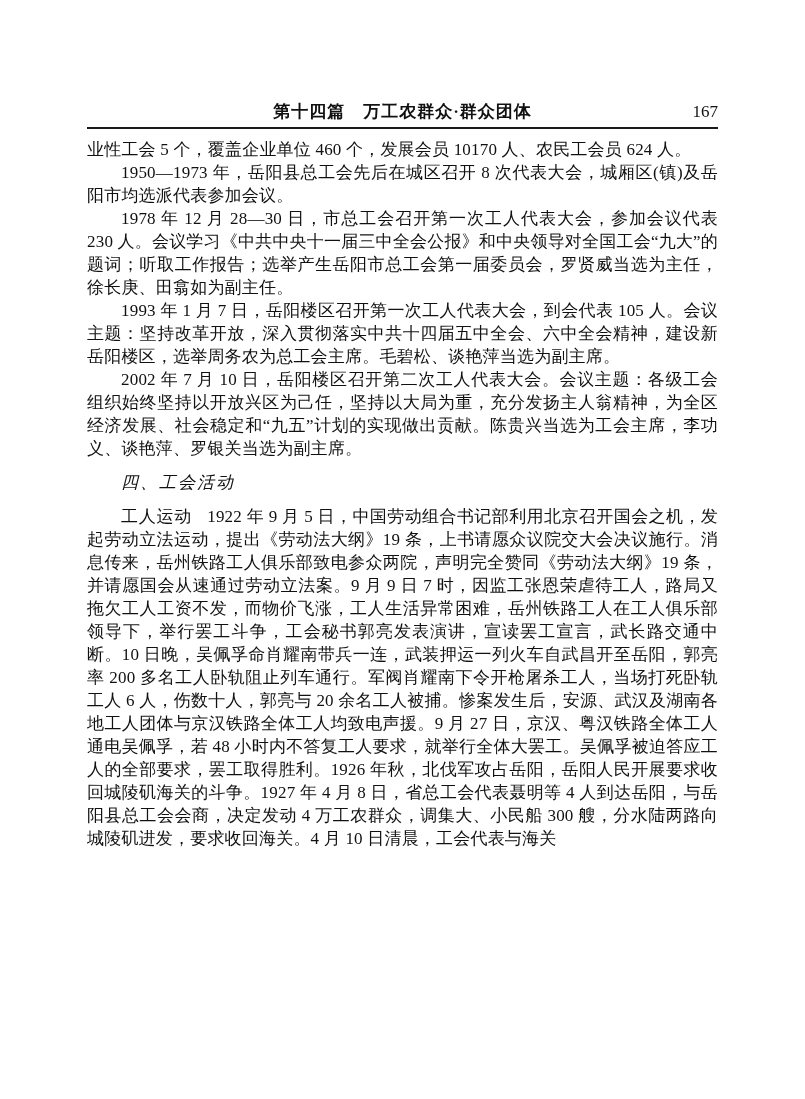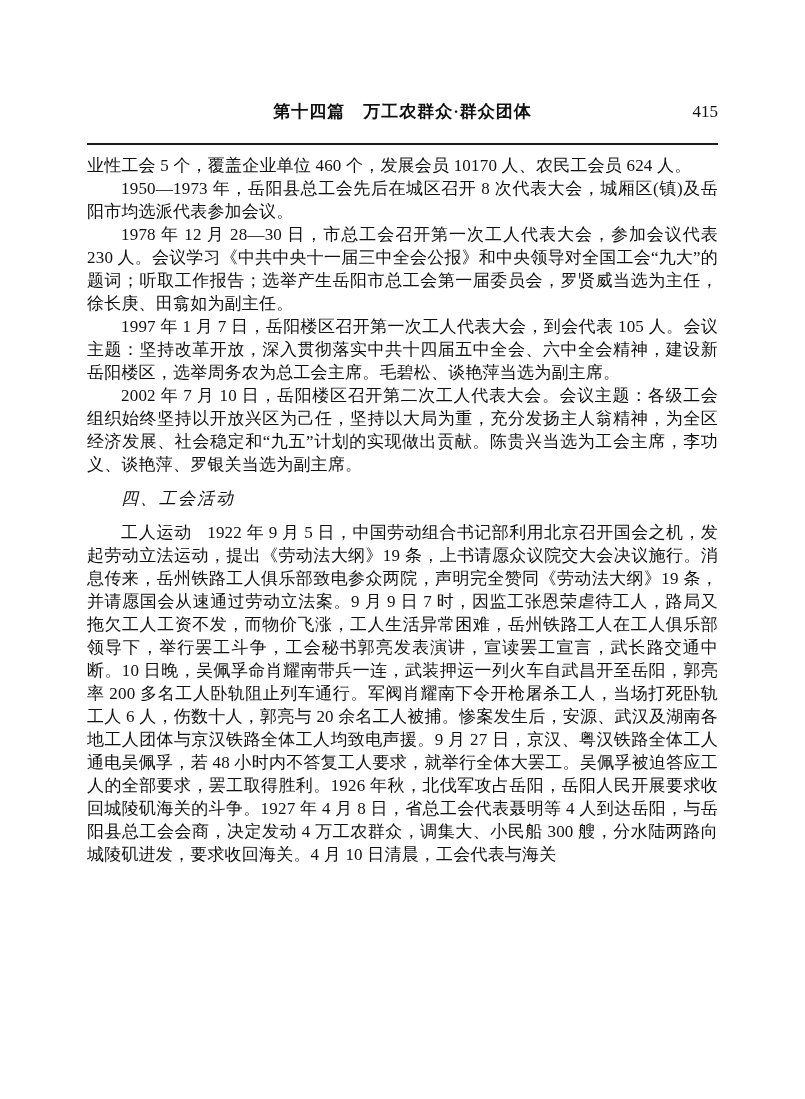--- a/index.html
+++ b/index.html
@@ -18,21 +18,21 @@
   }
   .content {
     position: absolute;
     left: 87px;
     top: 100px;
     width: 631px;
   }
   .running-header {
     position: relative;
     height: 24px;
-    padding-bottom: 19px;
+    padding-bottom: 3px;
     border-bottom: 2px solid #1a1a1a;
     font-size: 17px;
     line-height: 24px;
   }
   .running-header .head-title {
     display: flex;
     justify-content: center;
     gap: 18px;
     font-weight: bold;
     letter-spacing: 1px;
@@ -78,31 +78,31 @@
 <body>
 
 <div class="page">
   <div class="content">
 
     <div class="running-header">
       <div class="head-title">
         <span>第十四篇</span>
         <span>万工农群众·群众团体</span>
       </div>
-      <span class="folio">415</span>
+      <span class="folio">167</span>
     </div>
 
     <div class="body-block">
 
       <p class="no-indent">业性工会 5 个，覆盖企业单位 460 个，发展会员 10170 人、农民工会员 624 人。</p>
 
 
       <p>1950—1973 年，岳阳县总工会先后在城区召开 8 次代表大会，城厢区(镇)及岳阳市均选派代表参加会议。</p>
       <p>1978 年 12 月 28—30 日，市总工会召开第一次工人代表大会，参加会议代表 230 人。会议学习《中共中央十一届三中全会公报》和中央领导对全国工会“九大”的题词；听取工作报告；选举产生岳阳市总工会第一届委员会，罗贤威当选为主任，徐长庚、田翕如为副主任。</p>
-      <p>1997 年 1 月 7 日，岳阳楼区召开第一次工人代表大会，到会代表 105 人。会议主题：坚持改革开放，深入贯彻落实中共十四届五中全会、六中全会精神，建设新岳阳楼区，选举周务农为总工会主席。毛碧松、谈艳萍当选为副主席。</p>
+      <p>1993 年 1 月 7 日，岳阳楼区召开第一次工人代表大会，到会代表 105 人。会议主题：坚持改革开放，深入贯彻落实中共十四届五中全会、六中全会精神，建设新岳阳楼区，选举周务农为总工会主席。毛碧松、谈艳萍当选为副主席。</p>
       <p>2002 年 7 月 10 日，岳阳楼区召开第二次工人代表大会。会议主题：各级工会组织始终坚持以开放兴区为己任，坚持以大局为重，充分发扬主人翁精神，为全区经济发展、社会稳定和“九五”计划的实现做出贡献。陈贵兴当选为工会主席，李功义、谈艳萍、罗银关当选为副主席。</p>
 
       <h3 class="section-heading">四、工会活动</h3>
 
       <p><span class="lead-term">工人运动</span><span>1922 年 9 月 5 日，中国劳动组合书记部利用北京召开国会之机，发起劳动立法运动，提出《劳动法大纲》19 条，上书请愿众议院交大会决议施行。消息传来，岳州铁路工人俱乐部致电参众两院，声明完全赞同《劳动法大纲》19 条，并请愿国会从速通过劳动立法案。9 月 9 日 7 时，因监工张恩荣虐待工人，路局又拖欠工人工资不发，而物价飞涨，工人生活异常困难，岳州铁路工人在工人俱乐部领导下，举行罢工斗争，工会秘书郭亮发表演讲，宣读罢工宣言，武长路交通中断。10 日晚，吴佩孚命肖耀南带兵一连，武装押运一列火车自武昌开至岳阳，郭亮率 200 多名工人卧轨阻止列车通行。军阀肖耀南下令开枪屠杀工人，当场打死卧轨工人 6 人，伤数十人，郭亮与 20 余名工人被捕。惨案发生后，安源、武汉及湖南各地工人团体与京汉铁路全体工人均致电声援。9 月 27 日，京汉、粤汉铁路全体工人通电吴佩孚，若 48 小时内不答复工人要求，就举行全体大罢工。吴佩孚被迫答应工人的全部要求，罢工取得胜利。1926 年秋，北伐军攻占岳阳，岳阳人民开展要求收回城陵矶海关的斗争。1927 年 4 月 8 日，省总工会代表聂明等 4 人到达岳阳，与岳阳县总工会会商，决定发动 4 万工农群众，调集大、小民船 300 艘，分水陆两路向城陵矶进发，要求收回海关。4 月 10 日清晨，工会代表与海关</span></p>
 
     </div>
   </div>
 </div>
 

